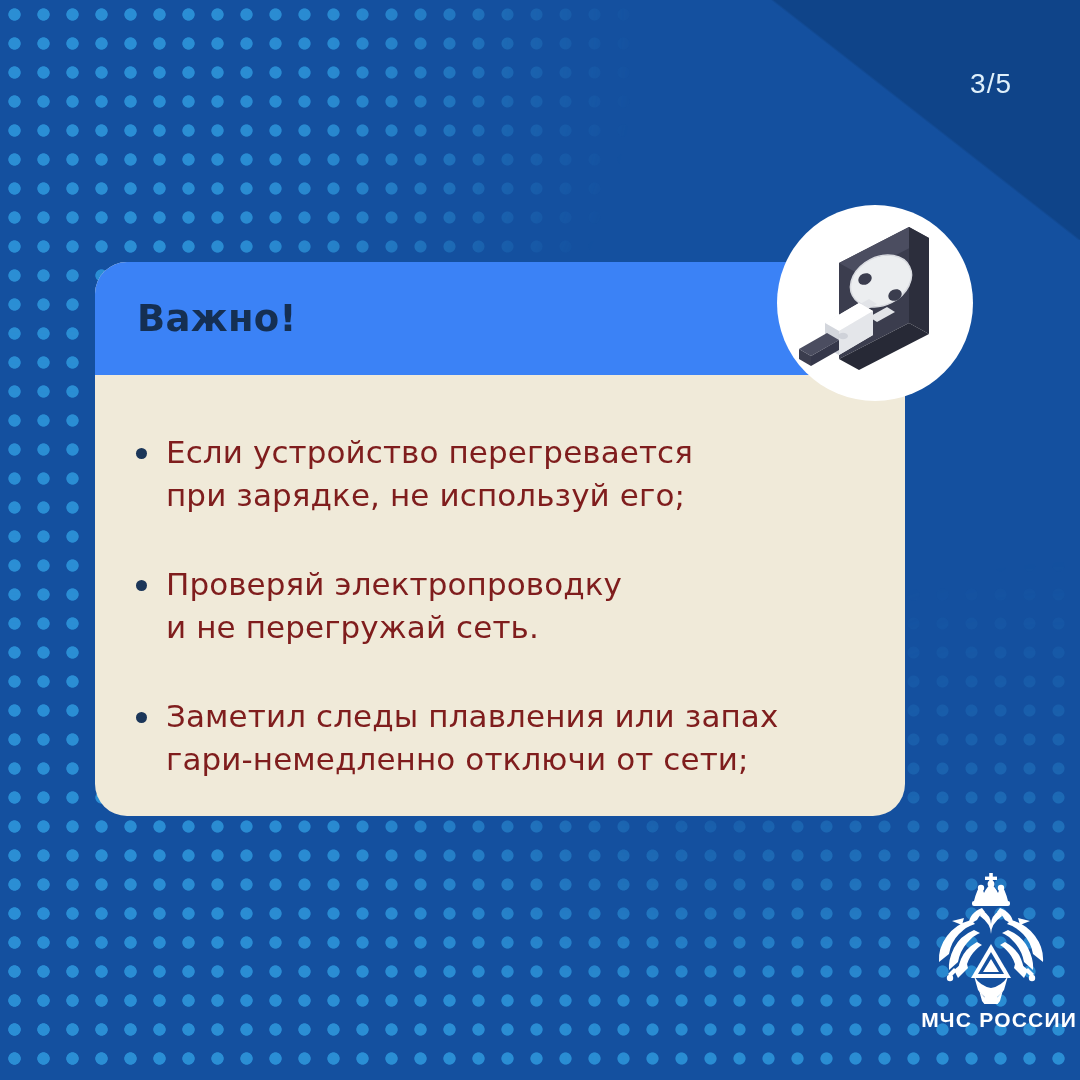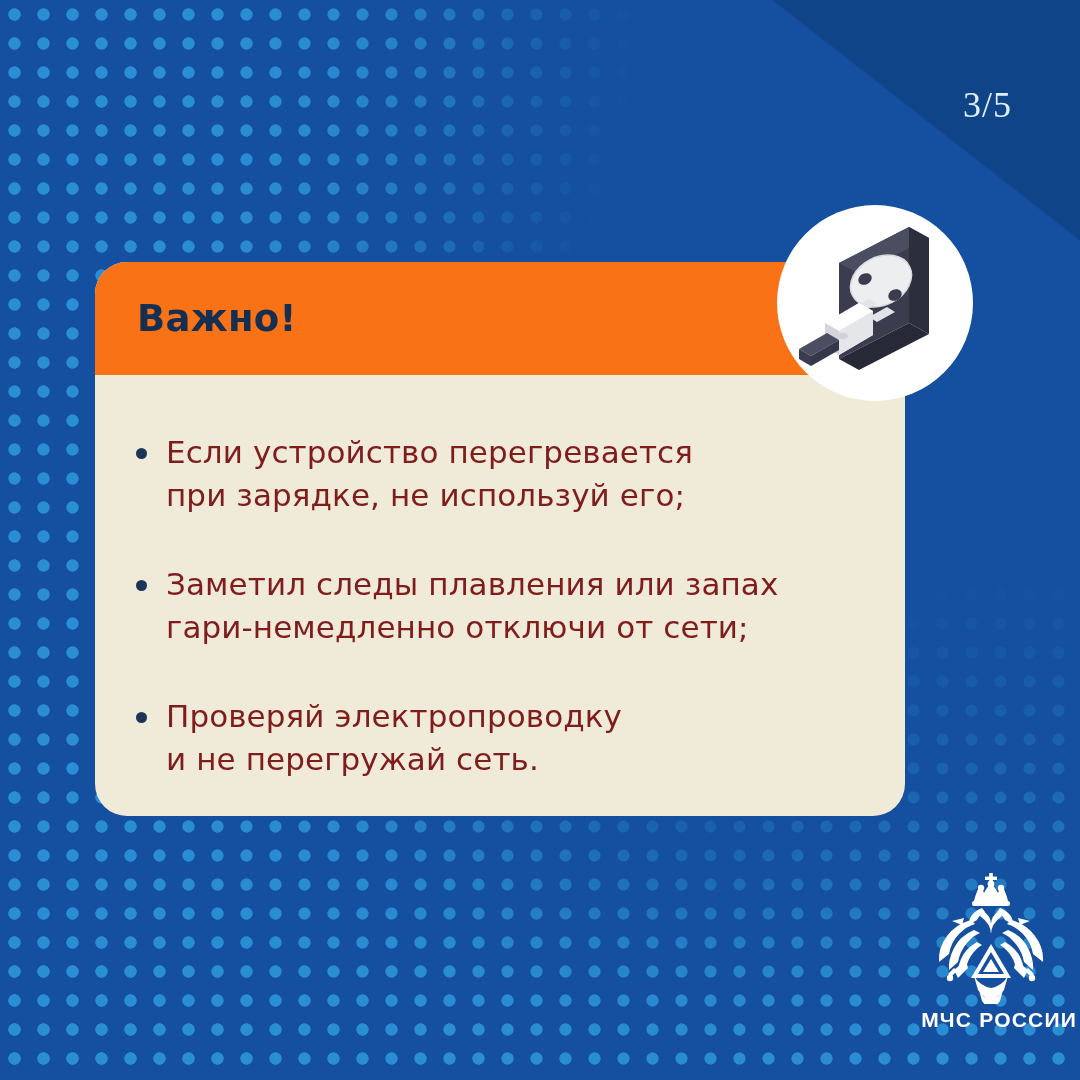--- a/index.html
+++ b/index.html
@@ -75,39 +75,39 @@
     position:absolute;
     top:0; right:0;
     width:330px; height:240px;
     background:linear-gradient(218deg, #0f4489 0%, #0f4489 48%, rgba(15,68,137,0) 48.6%);
     pointer-events:none;
   }
 
   
   .page-counter {
     position:absolute;
-    top:84px; right:68px;
-    font-size:36px;
+    top:68px; right:68px;
+    font-size:28px;
     letter-spacing:1px;
     color:#dff0fb;
-    font-family:Liberation Serif, serif;
+    font-family:Liberation Sans, sans-serif;
   }
 
   
   .card {
     position:absolute;
     left:95px; top:262px;
     width:810px; height:554px;
     border-radius:32px;
     overflow:hidden;
     background:#f0ead9;
   }
   .card-header {
     height:113px;
-    background:#f97316;
+    background:#3b82f6;
     display:flex;
     align-items:center;
   }
   .card-title {
     margin-left:42px;
     font-size:37px;
     font-weight:bold;
     color:#152f52;
     letter-spacing:0.3px;
   }
@@ -188,28 +188,28 @@
     <div class="card-body">
 
       <div class="bullet-row">
         <span class="bullet-dot"></span>
         <span class="bullet-text">Если устройство перегревается
 при зарядке, не используй его;</span>
       </div>
 
       <div class="bullet-row">
         <span class="bullet-dot"></span>
+        <span class="bullet-text">Проверяй электропроводку
+и не перегружай сеть.</span>
+      </div>
+
+      <div class="bullet-row">
+        <span class="bullet-dot"></span>
         <span class="bullet-text">Заметил следы плавления или запах
 гари-немедленно отключи от сети;</span>
-      </div>
-
-      <div class="bullet-row">
-        <span class="bullet-dot"></span>
-        <span class="bullet-text">Проверяй электропроводку
-и не перегружай сеть.</span>
       </div>
 
     </div>
   </div>
 
   <div class="badge">
     <svg width="196" height="196" viewBox="0 0 196 196">
 
       <polygon points="62,58 132,22 132,118 62,154" fill="#3b3d4e"></polygon>
 

